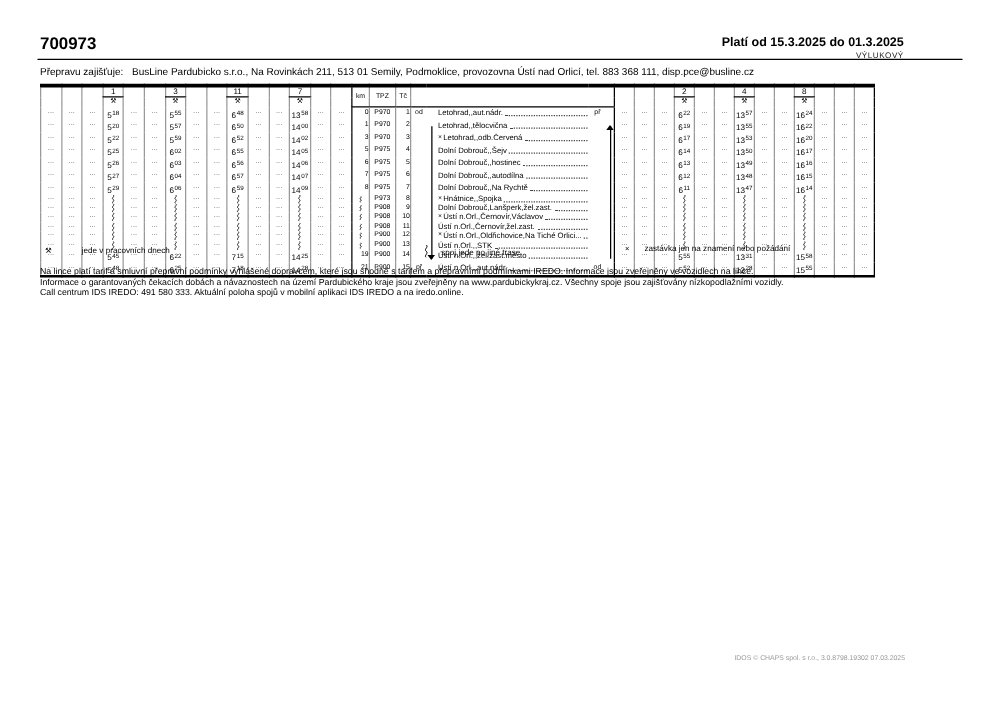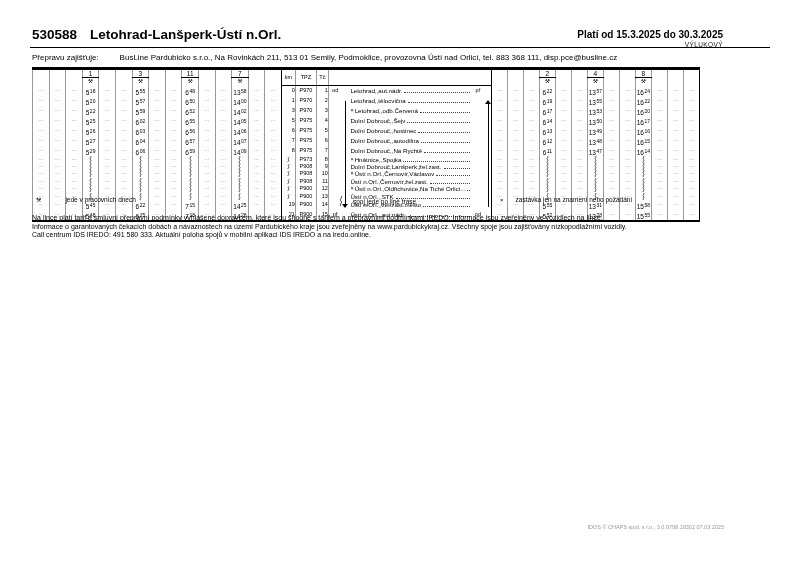--- a/index.html
+++ b/index.html
@@ -6,21 +6,21 @@
   html,body { background:#fff; }
   .page { position:relative; width:800px; height:565px; background:#fff;
           font-family:"Liberation Sans", sans-serif; color:#000; overflow:hidden; }
 
   .line-no { position:absolute; left:32px; top:27px; font-size:13.5px; font-weight:bold; }
   .title   { position:absolute; left:90px; top:27px; font-size:13.5px; font-weight:bold; }
   .validity{ position:absolute; right:77px; top:29px; font-size:10px; font-weight:bold; }
   .vnote   { position:absolute; right:77px; top:41px; font-size:6.5px; color:#222; letter-spacing:.4px; }
   .rule    { position:absolute; left:30px; width:740px; top:47px; border-top:1px solid #000; }
   .operator{ position:absolute; left:32px; top:53px; font-size:8px; white-space:nowrap; }
-  .operator .olabel { margin-right:21px; }
+  .operator .olabel { margin-right:7px; }
 
   #tt { position:absolute; left:32px; top:67px; width:667px; border-collapse:collapse;
         table-layout:fixed; border:1.5px solid #000; border-top:3px solid #000; border-bottom:2px solid #000; }
   #tt td { padding:0; height:7.4px; line-height:7px; border-left:1px solid #999;
            overflow:hidden; vertical-align:middle; }
   #tt tr.hr1 td, #tt tr.hr2 td { height:8px; }
   .hnum { font-size:6.5px; text-align:center; border-bottom:1px solid #000; }
   .hsym { font-size:5.5px; text-align:center; }
   .mh   { font-size:5.5px; text-align:center; vertical-align:top; line-height:8px;
           border-bottom:1px solid #000; }
@@ -55,23 +55,22 @@
   .lsym { font-size:6px; }
   .leg2 svg { vertical-align:-2px; }
 
   .notes { position:absolute; left:32px; top:214px; width:748px; font-size:7px; line-height:8.7px; }
   .footer{ position:absolute; right:76px; top:524px; font-size:5.5px; color:#999; }
 </style>
 </head>
 <body>
 
 <div class="page">
-  <div class="line-no">530588</div>
-  <div class="title">Letohrad-Lanšperk-Ústí n.Orl.</div>
-  <div class="validity">Platí od 15.3.2025 do 30.3.2025</div>
+  <div class="line-no">700973</div>
+  <div class="validity">Platí od 15.3.2025 do 01.3.2025</div>
   <div class="vnote">VÝLUKOVÝ</div>
   <div class="rule"></div>
   <div class="operator">
     <span class="olabel">Přepravu zajišťuje:</span><span>BusLine Pardubicko s.r.o., Na Rovinkách 211, 513 01 Semily, Podmoklice, provozovna Ústí nad Orlicí, tel. 883 368 111, disp.pce@busline.cz</span>
   </div>
 
   <table id="tt">
       <colgroup>
         <col style="width:16.6px">
         <col style="width:16.6px">

